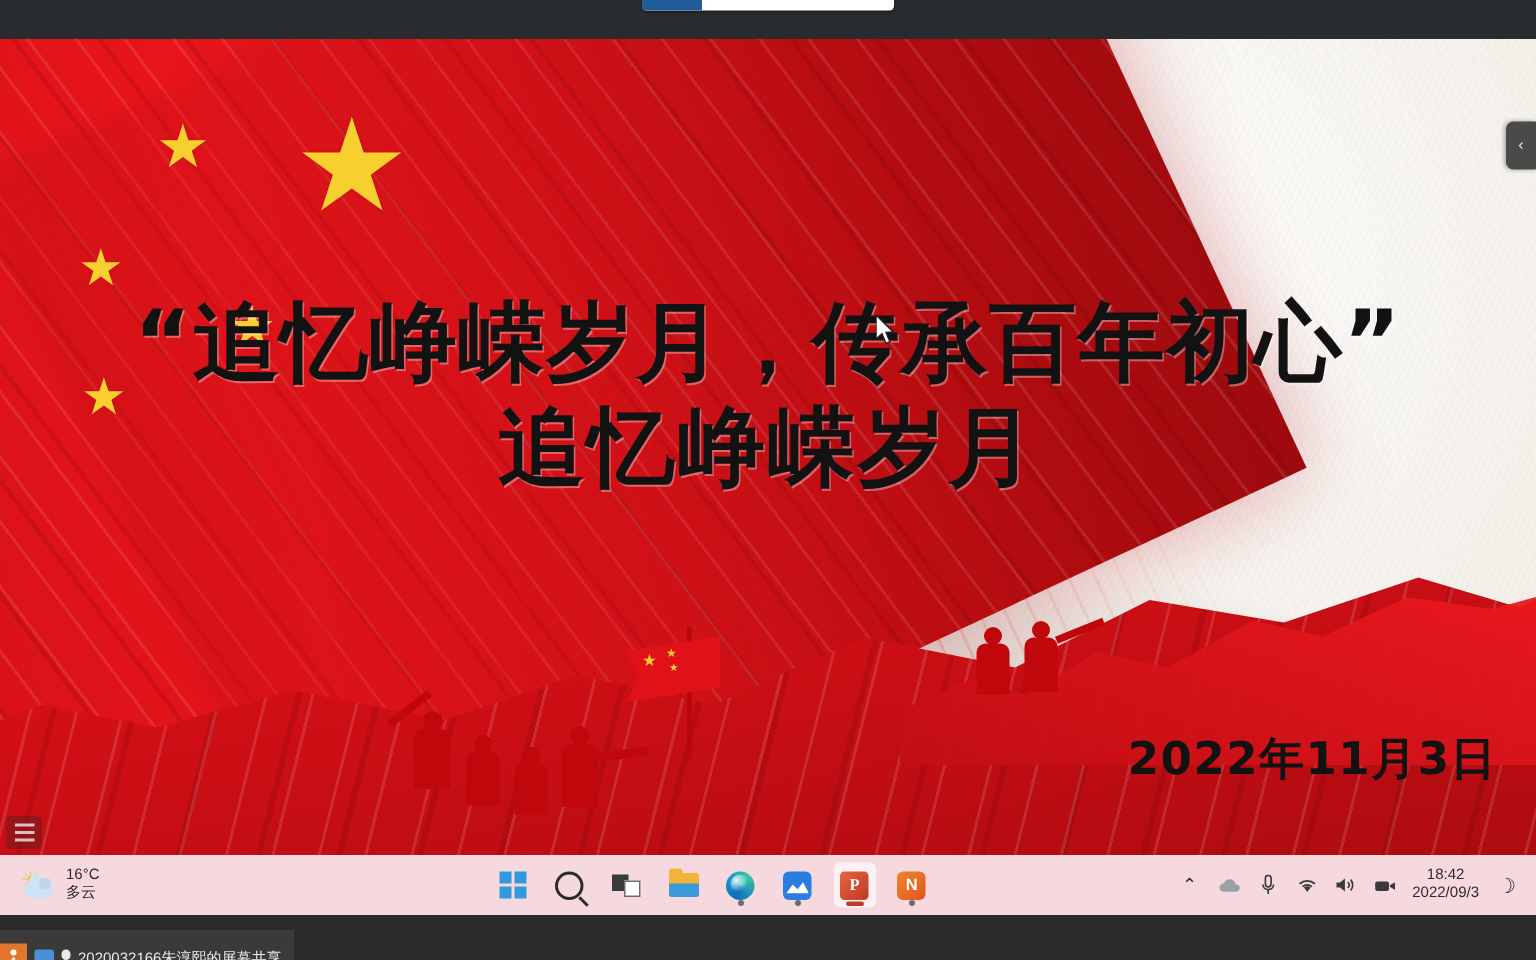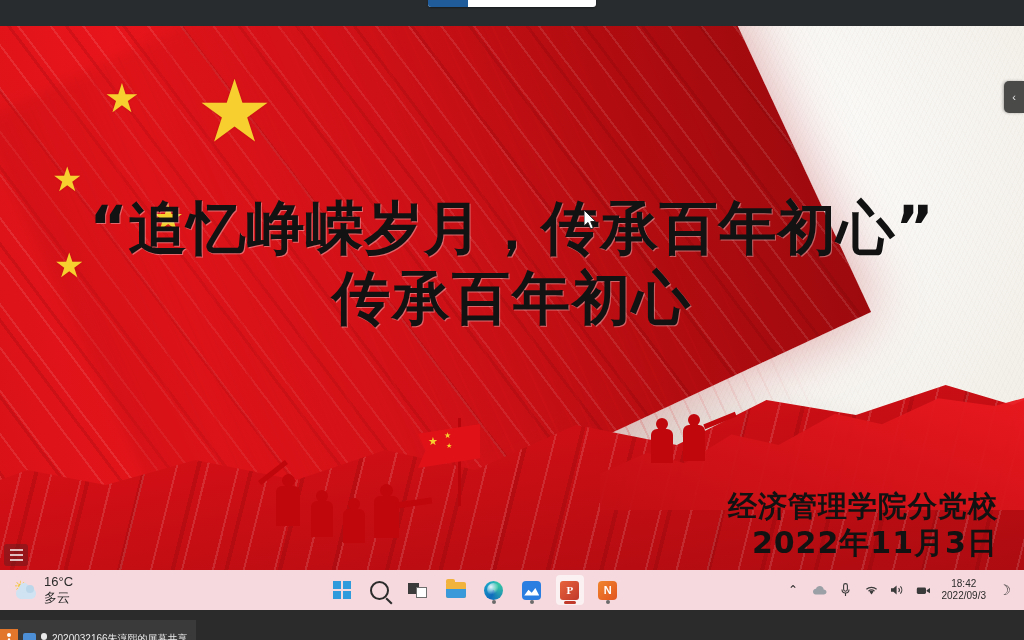--- a/index.html
+++ b/index.html
@@ -178,21 +178,21 @@
   .tb-weather .wicon{position:relative;width:24px;height:20px;}
   .tb-weather .cloud{
     position:absolute;left:2px;top:8px;width:20px;height:11px;background:#cfe3f2;border-radius:7px;
   }
   .tb-weather .cloud:before{
     content:"";position:absolute;left:3px;top:-5px;width:10px;height:10px;background:#cfe3f2;border-radius:50%;
   }
   .tb-weather .cloud:after{
     content:"";position:absolute;left:10px;top:-3px;width:8px;height:8px;background:#bcd6ea;border-radius:50%;
   }
-  .tb-weather .wtext{font-size:13px;color:#2b2b2b;line-height:1.25;}
+  .tb-weather .wtext{font-size:10px;color:#2b2b2b;line-height:1.25;}
 
   .tb-center{flex:1;display:flex;justify-content:center;align-items:center;gap:10px;}
   .tbi{
     position:relative;width:28px;height:30px;border-radius:4px;
     display:flex;align-items:center;justify-content:center;
   }
   .tbi.active{background:rgba(255,255,255,.62);}
   .tbi .dot{
     position:absolute;bottom:1px;left:50%;transform:translateX(-50%);
     width:4px;height:4px;border-radius:50%;background:#6b6b6b;
@@ -342,25 +342,24 @@
   <div class="small-flag" style="left:420px;top:392px;">
     <div class="pole"></div>
     <div class="cloth"></div>
     <span class="cstar" style="left:8px;top:18px;">★</span>
     <span class="cstar" style="left:24px;top:14px;font-size:8px;">★</span>
     <span class="cstar" style="left:26px;top:24px;font-size:7px;">★</span>
   </div>
 
   <div class="title-wrap">
     <div class="title-l1">“追忆峥嵘岁月，传承百年初心”</div>
-    <div class="title-l2">传承百年初心</div>
+    <div class="title-l2">追忆峥嵘岁月</div>
   </div>
 
   <div class="signature">
-    <div class="sig-org">经济管理学院分党校</div>
     <div class="sig-date">2022年11月3日</div>
   </div>
 
   <div class="slide-menu-btn">
     <i></i>
     <i></i>
     <i></i>
   </div>
 
   <div class="edge-tab">‹</div>

